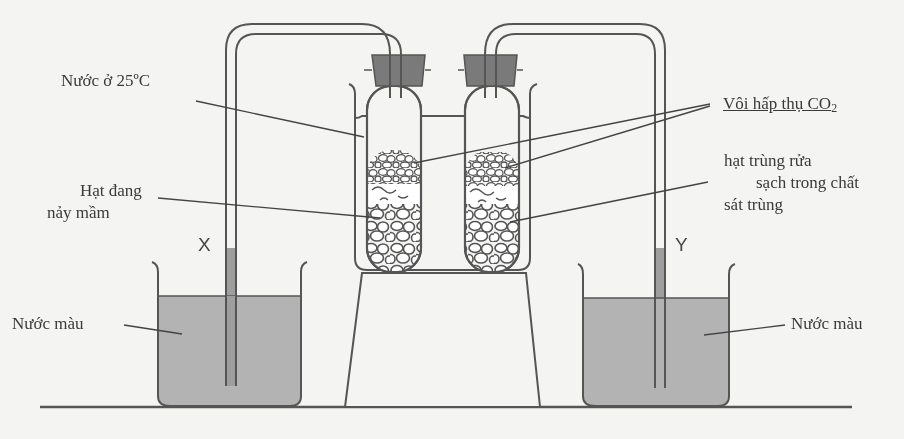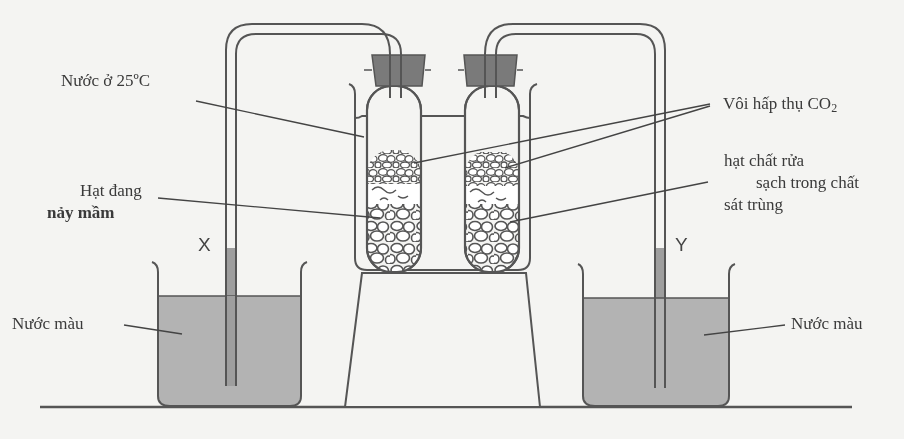--- a/index.html
+++ b/index.html
@@ -129,24 +129,24 @@
     <line x1="710" y1="104" x2="414" y2="163"></line>
     <line x1="710" y1="106" x2="505" y2="168"></line>
     <line x1="708" y1="182" x2="510" y2="222"></line>
     <line x1="124" y1="325" x2="182" y2="334"></line>
     <line x1="785" y1="325" x2="704" y2="335"></line>
   </g>
 </svg>
 
 <div class="lbl" style="left:61px;top:70px;">Nước ở 25ºC</div>
 <div class="lbl" style="left:47px;top:180px;margin-left:33px;">Hạt đang</div>
-<div class="lbl" style="left:47px;top:202px;font-weight:bold;">nảy mầm</div>
+<div class="lbl" style="left:47px;top:202px;">nảy mầm</div>
 
-<div class="lbl" style="left:723px;top:93px;"><span>Vôi hấp thụ CO</span><sub>2</sub></div>
-<div class="lbl" style="left:724px;top:150px;">hạt chất rửa</div>
+<div class="lbl" style="left:723px;top:93px;text-decoration:underline;"><span>Vôi hấp thụ CO</span><sub>2</sub></div>
+<div class="lbl" style="left:724px;top:150px;">hạt trùng rửa</div>
 <div class="lbl" style="left:724px;top:172px;margin-left:32px;">sạch trong chất</div>
 <div class="lbl" style="left:724px;top:194px;">sát trùng</div>
 
 <div class="lbl" style="left:12px;top:313px;">Nước màu</div>
 <div class="lbl" style="left:791px;top:313px;">Nước màu</div>
 
 <div class="tag" style="left:198px;top:234px;">X</div>
 <div class="tag" style="left:675px;top:234px;">Y</div>
 </div>
 

